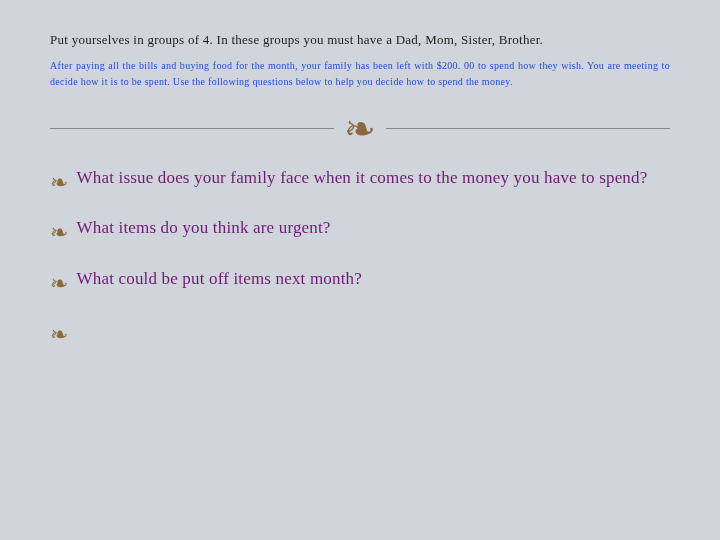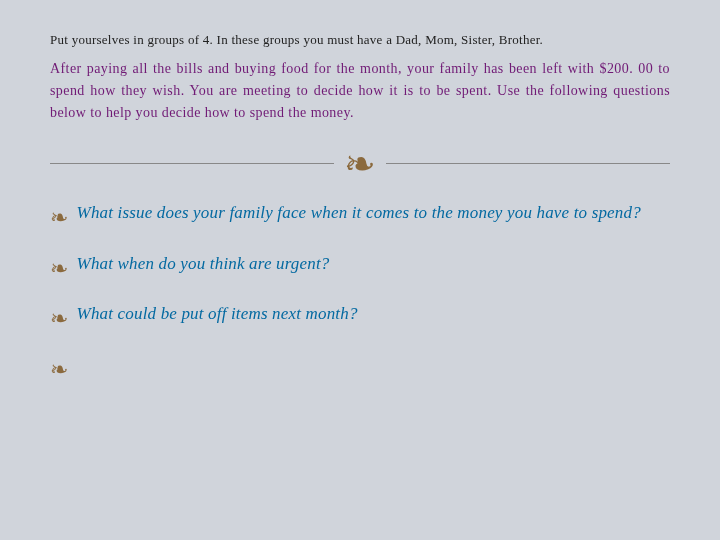--- a/index.html
+++ b/index.html
@@ -28,22 +28,22 @@
 
     .intro-text {
       font-size: 13px;
       color: #222;
       line-height: 1.5;
       letter-spacing: 0.02em;
       margin-bottom: 8px;
     }
 
     .intro-paragraph {
-      font-size: 14px;
-      color: #701a75;
+      font-size: 10px;
+      color: #1d4ed8;
       line-height: 1.6;
       letter-spacing: 0.03em;
       text-align: justify;
       margin-bottom: 12px;
     }
 
     .divider-section {
       display: flex;
       align-items: center;
       justify-content: center;
@@ -84,23 +84,22 @@
       font-size: 22px;
       color: #8B6A3E;
       margin-right: 8px;
       margin-top: 1px;
       font-family: Georgia, serif;
       flex-shrink: 0;
     }
 
     .question-text {
       font-size: 17px;
-      color: #0369a1;
+      color: #701a75;
       line-height: 1.45;
-      font-style: italic;
     }
   </style>
 </head>
 <body>
 
 <div class="slide">
   <p class="intro-text">Put yourselves in groups of 4.  In these groups you must  have a Dad,  Mom,  Sister,  Brother.</p>
 
   <p class="intro-paragraph">After paying all the bills and buying food for the month, your   family has been left with $200. 00 to spend how they wish.   You are meeting to decide how it is to be spent.   Use the   following questions below to help you decide how to spend   the money.</p>
 
@@ -110,21 +109,21 @@
     <div class="divider-line"></div>
   </div>
 
   <div class="questions">
   <div class="question-item">
         <span class="question-icon">❧</span>
         <span class="question-text">What issue does your family face when it comes to the money you  have  to  spend?</span>
       </div>
       <div class="question-item">
         <span class="question-icon">❧</span>
-        <span class="question-text">What when do you think are urgent?</span>
+        <span class="question-text">What items do you think are urgent?</span>
       </div>
       <div class="question-item">
         <span class="question-icon">❧</span>
         <span class="question-text">What could be put off items next month?</span>
       </div>
       <div class="question-item">
         <span class="question-icon">❧</span>
       </div>
     </div>
 </div>

